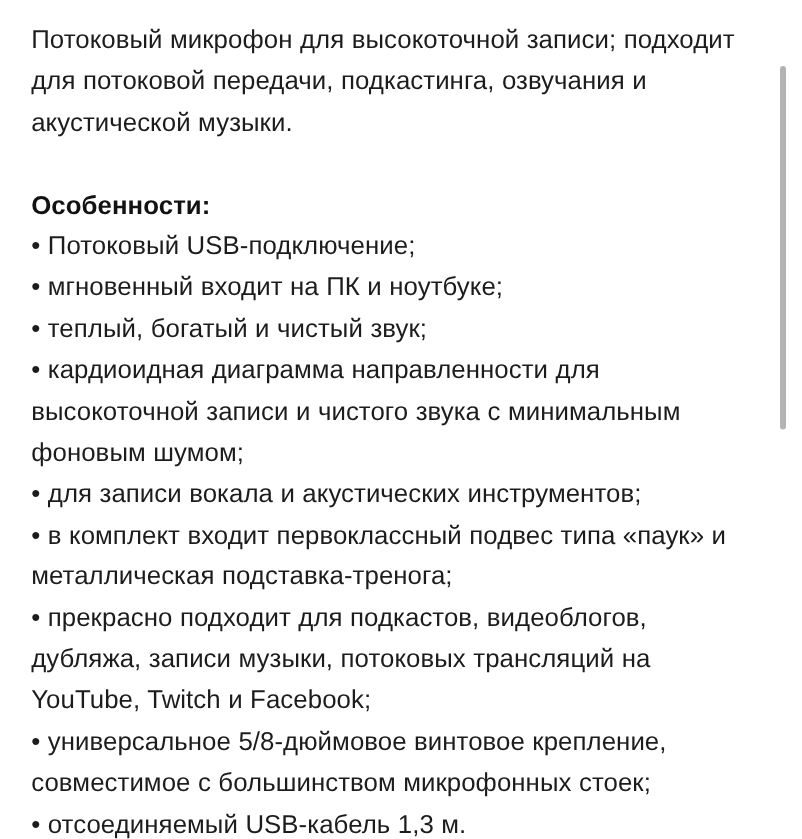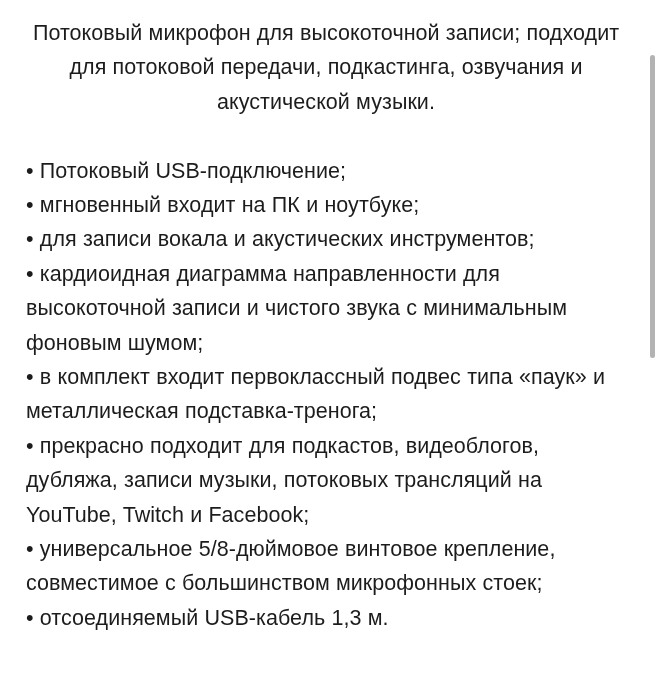--- a/index.html
+++ b/index.html
@@ -41,21 +41,20 @@
     color: #1c1c1c;
     font-size: 21.5px;
     line-height: 34.4px;
     letter-spacing: 0.05px;
     word-spacing: 0.2px;
   }
 
   .para {
     margin: 0;
     padding: 0;
-    text-align: center;
   }
 
   .spacer-line {
     display: block;
     height: 34.4px;
   }
 
   .heading {
     margin: 0;
     padding: 0;
@@ -106,26 +105,28 @@
 <div id="screen">
 
   <div id="content">
 
     <div class="text-block">
 
       <p class="para">Потоковый микрофон для высокоточной записи; подходит для потоковой передачи, подкастинга, озвучания и акустической музыки.</p>
 
       <span class="spacer-line"></span>
 
+      <p class="heading">Особенности:</p>
 
       <ul class="bullet-list">
         <li class="bullet-item"><span class="dot">•</span> <span>Потоковый USB-подключение;</span></li>
         <li class="bullet-item"><span class="dot">•</span> <span>мгновенный входит на ПК и ноутбуке;</span></li>
+        <li class="bullet-item"><span class="dot">•</span> <span>теплый, богатый и чистый звук;</span></li>
+        <li class="bullet-item"><span class="dot">•</span> <span>кардиоидная диаграмма направленности для высокоточной записи и чистого звука с минимальным фоновым шумом;</span></li>
         <li class="bullet-item"><span class="dot">•</span> <span>для записи вокала и акустических инструментов;</span></li>
-        <li class="bullet-item"><span class="dot">•</span> <span>кардиоидная диаграмма направленности для высокоточной записи и чистого звука с минимальным фоновым шумом;</span></li>
         <li class="bullet-item"><span class="dot">•</span> <span>в комплект входит первоклассный подвес типа «паук» и металлическая подставка-тренога;</span></li>
         <li class="bullet-item"><span class="dot">•</span> <span>прекрасно подходит для подкастов, видеоблогов, дубляжа, записи музыки, потоковых трансляций на YouTube, Twitch и Facebook;</span></li>
         <li class="bullet-item"><span class="dot">•</span> <span>универсальное 5/8-дюймовое винтовое крепление, совместимое с большинством микрофонных стоек;</span></li>
         <li class="bullet-item"><span class="dot">•</span> <span>отсоединяемый USB-кабель 1,3 м.</span></li>
       </ul>
 
     </div>
   </div>
 
   <div id="scrollbar-track">

